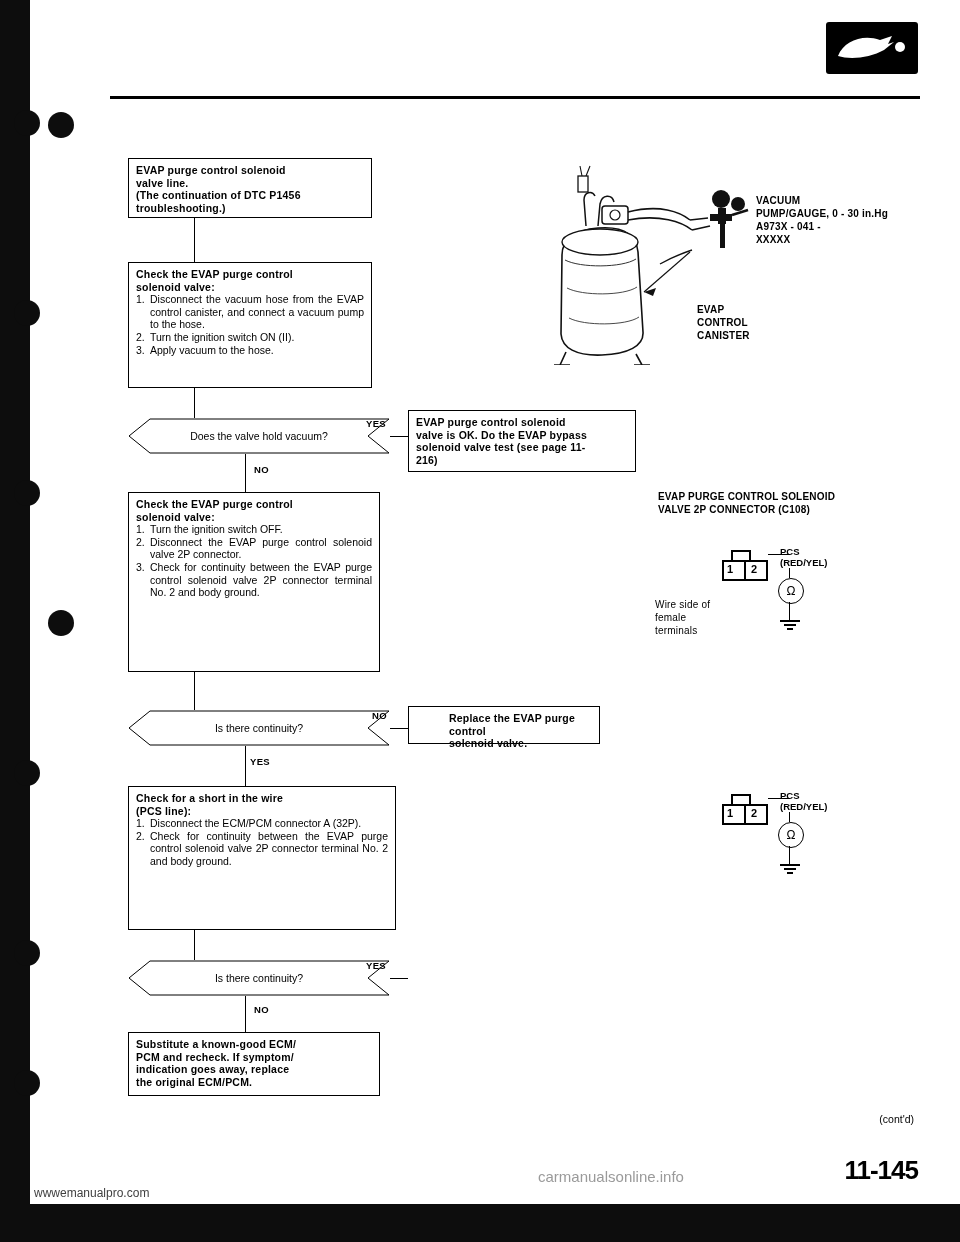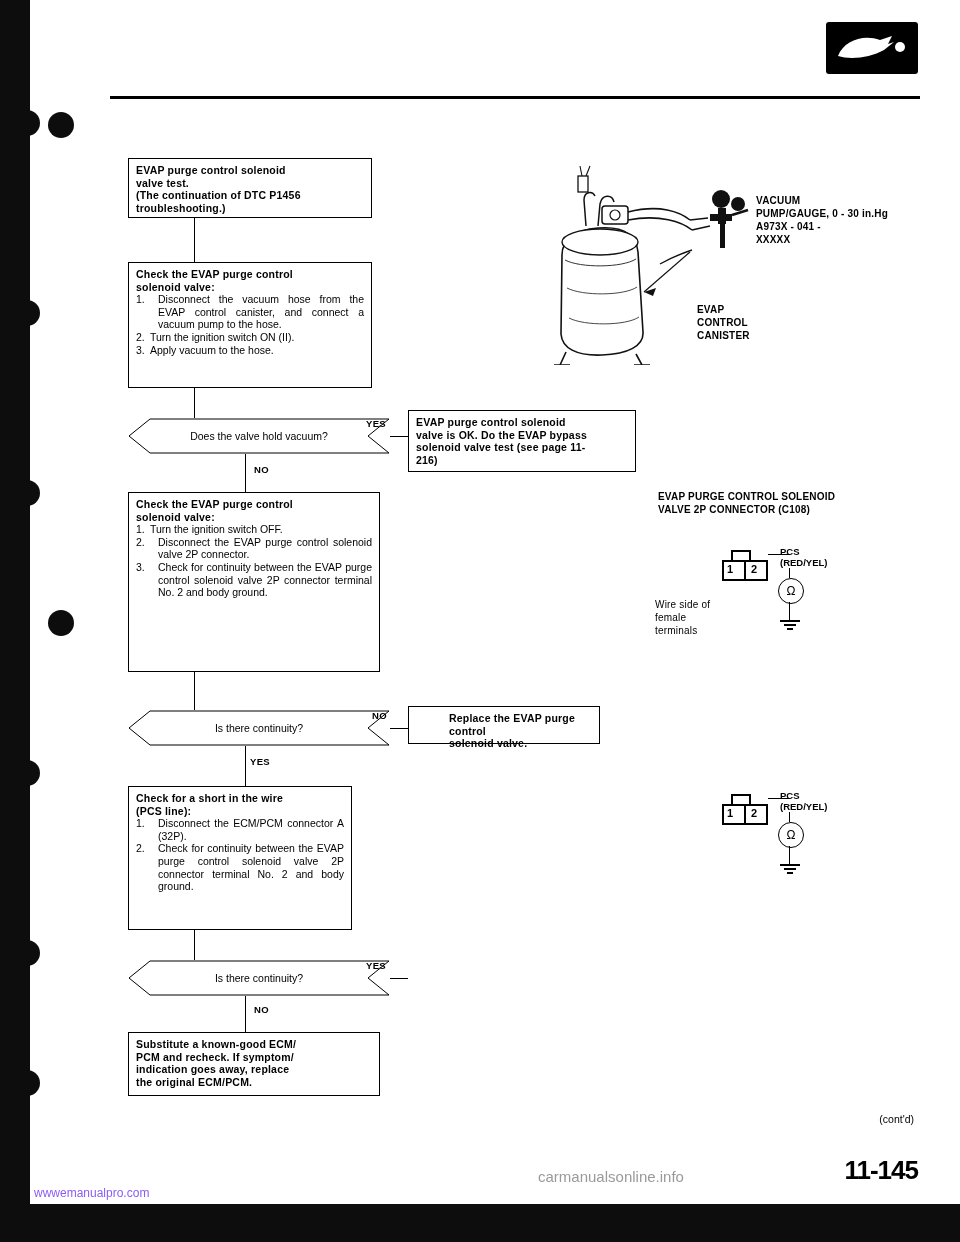--- a/index.html
+++ b/index.html
@@ -19,21 +19,21 @@
   .logo{position:absolute;left:826px;top:22px;width:92px;height:52px;background:#000;border-radius:3px;}
   .logo svg{position:absolute;left:8px;top:8px;}
 
   
   .box{position:absolute;border:1px solid #000;background:#fff;box-sizing:border-box;padding:5px 7px;}
   .box .t{font-size:10.5px;line-height:12.6px;}
   .bold{font-weight:bold;letter-spacing:.2px;}
   .ol{margin:0;padding:0;list-style:none;}
   .ol li{position:relative;padding-left:14px;font-size:10.5px;line-height:12.6px;}
   .ol li .n{position:absolute;left:0;top:0;}
-  .just{text-align:justify;margin-left:8px;}
+  .just{text-align:justify;}
 
   
   .dia{position:absolute;}
   .dia svg{display:block;}
   .dia .dtext{position:absolute;left:0;top:0;width:100%;height:100%;display:flex;align-items:center;justify-content:center;font-size:10.5px;}
 
   
   .vline{position:absolute;width:1px;background:#000;}
   .hline{position:absolute;height:1px;background:#000;}
 
@@ -55,21 +55,21 @@
   .conn .wdown{position:absolute;left:67px;top:54px;width:1px;height:18px;background:#000;}
   .conn .gnd1{position:absolute;left:58px;top:72px;width:20px;height:1.5px;background:#000;}
   .conn .gnd2{position:absolute;left:62px;top:76px;width:12px;height:1.5px;background:#000;}
   .conn .gnd3{position:absolute;left:65px;top:80px;width:6px;height:1.5px;background:#000;}
   .conn .vtop{position:absolute;left:67px;top:20px;width:1px;height:10px;background:#000;}
 
   .pcslbl{position:absolute;font-size:9.5px;font-weight:bold;line-height:11px;}
 
   .pageno{position:absolute;right:42px;top:1155px;font-size:26px;font-weight:bold;letter-spacing:-1px;}
   .contd{position:absolute;right:46px;top:1113px;font-size:10.5px;}
-  .wm{position:absolute;font-size:12px;color:#8b5cf6;}
+  .wm{position:absolute;font-size:12px;color:#404040;}
   .wm2{position:absolute;font-size:15px;color:#9a9a9a;}
 </style>
 </head>
 <body>
 
 <div class="page">
 
   <div class="binding"></div>
   <div class="binding2"></div>
   <div class="punch" style="left:14px;top:110px;"></div>
@@ -86,21 +86,21 @@
     <svg width="76" height="36" viewBox="0 0 76 36">
       <path d="M4 26 C10 10, 30 4, 46 10 L58 6 L54 14 L60 12 L50 20 C36 28, 16 30, 4 26 Z" fill="#fff"></path>
       <circle cx="66" cy="17" r="5" fill="#fff"></circle>
     </svg>
   </div>
 
   <div class="toprule"></div>
 
   <div class="box" style="left:128px;top:158px;width:244px;height:60px;">
     <div class="t bold">EVAP purge control solenoid</div>
-    <div class="t bold">valve test.</div>
+    <div class="t bold">valve line.</div>
     <div class="t bold">(The continuation of DTC P1456</div>
     <div class="t bold">troubleshooting.)</div>
   </div>
   <div class="vline" style="left:194px;top:218px;height:44px;"></div>
 
   <div class="box" style="left:128px;top:262px;width:244px;height:126px;">
     <div class="t bold">Check the EVAP purge control</div>
     <div class="t bold">solenoid valve:</div>
     <ul class="ol">
       <li>
@@ -157,21 +157,21 @@
   <div class="hline" style="left:390px;top:728px;width:18px;"></div>
   <div class="lbl" style="left:372px;top:710px;">NO</div>
   <div class="lbl" style="left:250px;top:756px;">YES</div>
   <div class="vline" style="left:245px;top:746px;height:40px;"></div>
 
   <div class="box" style="left:408px;top:706px;width:192px;height:38px;padding-left:40px;">
     <div class="t bold">Replace the EVAP purge control</div>
     <div class="t bold">solenoid valve.</div>
   </div>
 
-  <div class="box" style="left:128px;top:786px;width:224px;height:144px;">
+  <div class="box" style="left:128px;top:786px;width:268px;height:144px;">
     <div class="t bold">Check for a short in the wire</div>
     <div class="t bold">(PCS line):</div>
     <ul class="ol">
       <li>
           <span class="n">1.</span>
           <span class="just" style="display:block;">Disconnect the ECM/PCM connector A (32P).</span>
         </li>
       <li>
           <span class="n">2.</span>
           <span class="just" style="display:block;">Check for continuity between the EVAP purge control solenoid valve 2P connector terminal No. 2 and body ground.</span>

